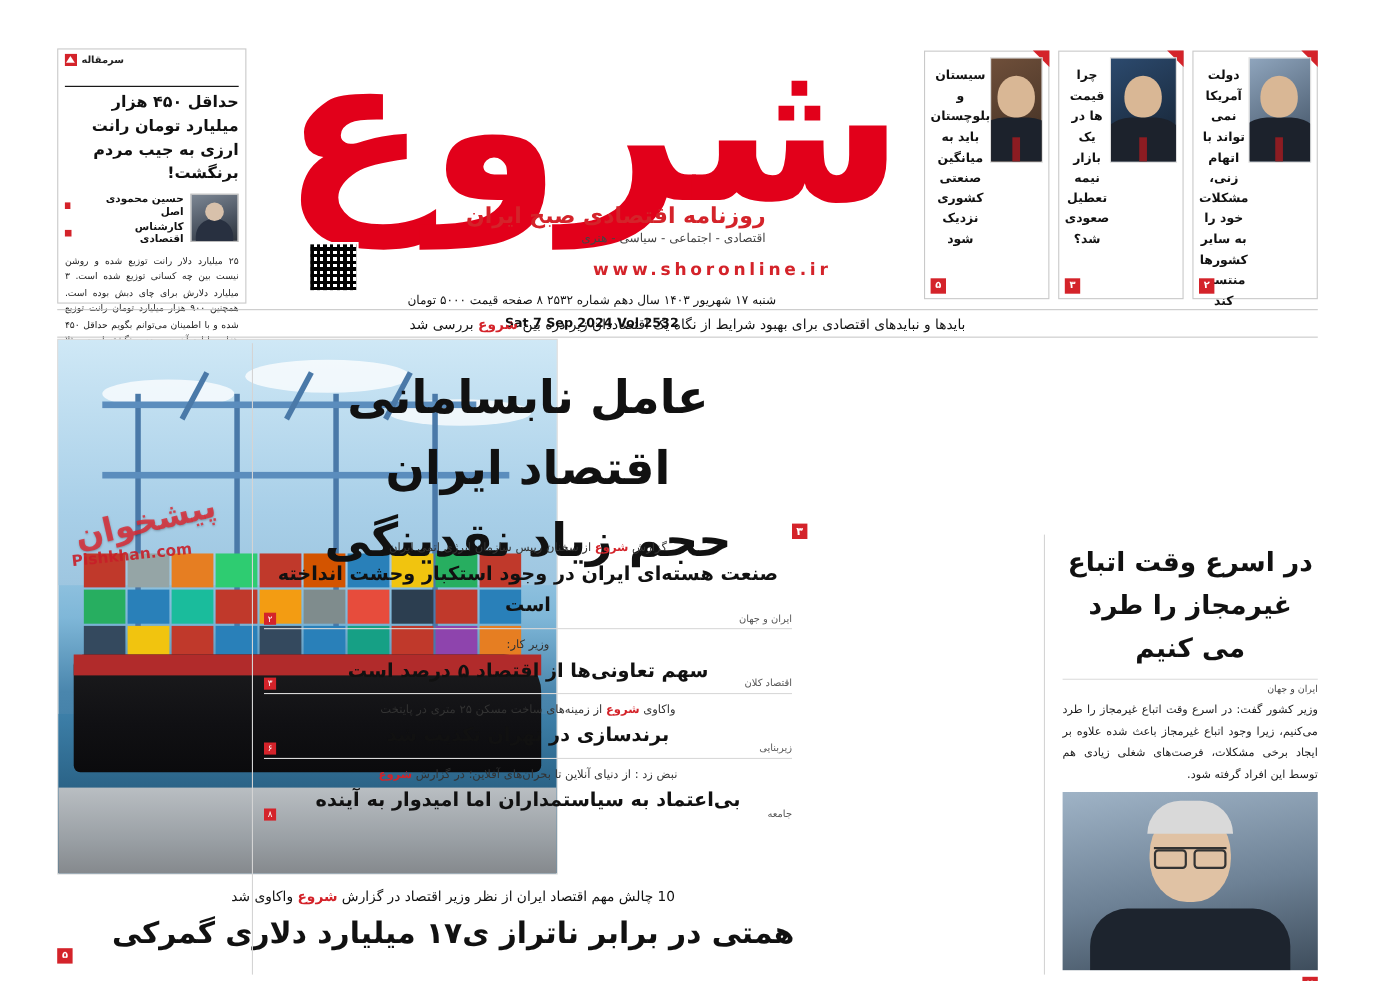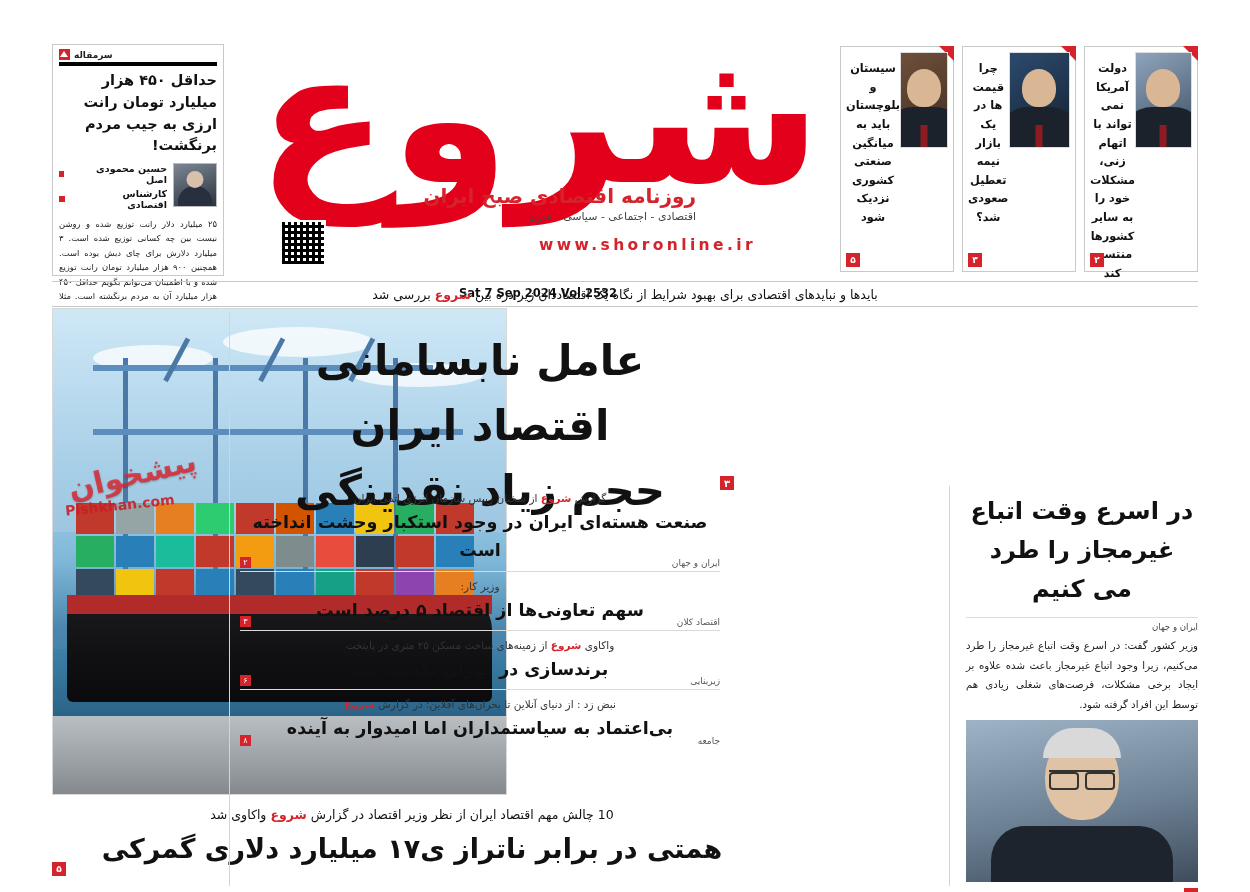--- a/index.html
+++ b/index.html
@@ -30,22 +30,22 @@
     left: 52px; top: 44px;
     width: 172px; height: 232px;
     border: 1px solid #c9c9c9;
     padding: 4px 6px 6px 6px;
     background: #fff;
   }
   .editorial-head {
     display: flex; flex-direction: row-reverse;
     align-items: center; justify-content: flex-start;
     gap: 4px;
-    border-bottom: 4px solid #000000;
-    padding-bottom: 2px;
+    border-bottom: 1px solid #000000;
+    padding-bottom: 18px;
     margin-bottom: 4px;
   }
   .flag-icon {
     width: 11px; height: 11px;
     background: #d4232a;
     position: relative;
   }
   .flag-icon:after{
     content:""; position:absolute; right:2px; top:2px;
     width:0;height:0;border-left:4px solid transparent;border-right:4px solid transparent;border-bottom:6px solid #fff;
@@ -473,20 +473,21 @@
       <div class="editorial-body">۲۵ میلیارد دلار رانت توزیع شده و روشن نیست بین چه کسانی توزیع شده است. ۳ میلیارد دلارش برای چای دبش بوده است. همچنین ۹۰۰ هزار میلیارد تومان رانت توزیع شده و با اطمینان می‌توانم بگویم حداقل ۴۵۰ هزار میلیارد آن به مردم برنگشته است. مثلا کالا با ارز ۳۸ تومانی وارد شده، اما ۶۰ تومان یا ۷۰ تومان فروخته و از جیب تولید و بازنشسته‌ها هزینه شده است.</div>
       <div class="editorial-cont">ادامه در صفحه ۲</div>
     </div>
 
     <div class="logo-wrap">
       <div class="logo-word">شروع</div>
       <div class="logo-sub">روزنامه اقتصادی صبح ایران</div>
       <div class="logo-cats">اقتصادی - اجتماعی - سیاسی - هنری</div>
       <div class="logo-url">www.shoronline.ir</div>
       <div class="qr"></div>
+      <div class="dateline">شنبه ۱۷ شهریور ۱۴۰۳  سال دهم  شماره ۲۵۳۲  ۸ صفحه  قیمت ۵۰۰۰ تومان</div>
       <div class="dateline-en">Sat 7 Sep 2024 Vol 2532</div>
     </div>
 
     <div class="teasers">
       <div class="teaser">
         <span class="corner"></span>
         <div class="teaser-photo tp3">
           <span class="body"></span>
           <span class="head"></span>
           <span class="tie"></span>

